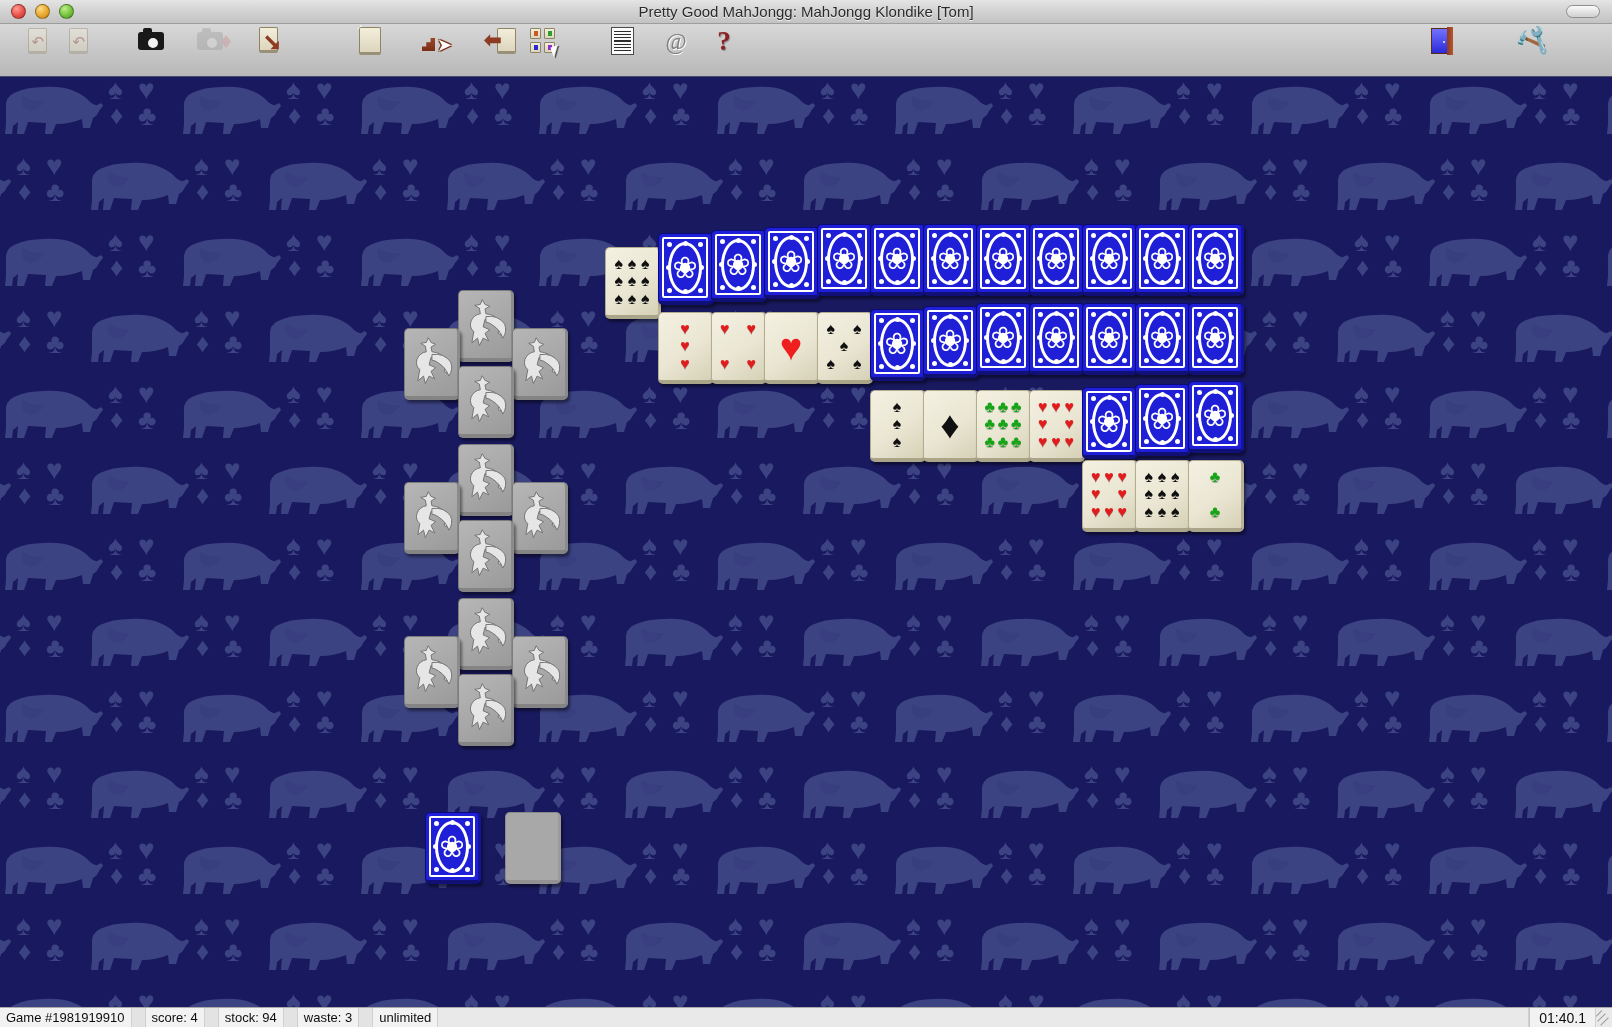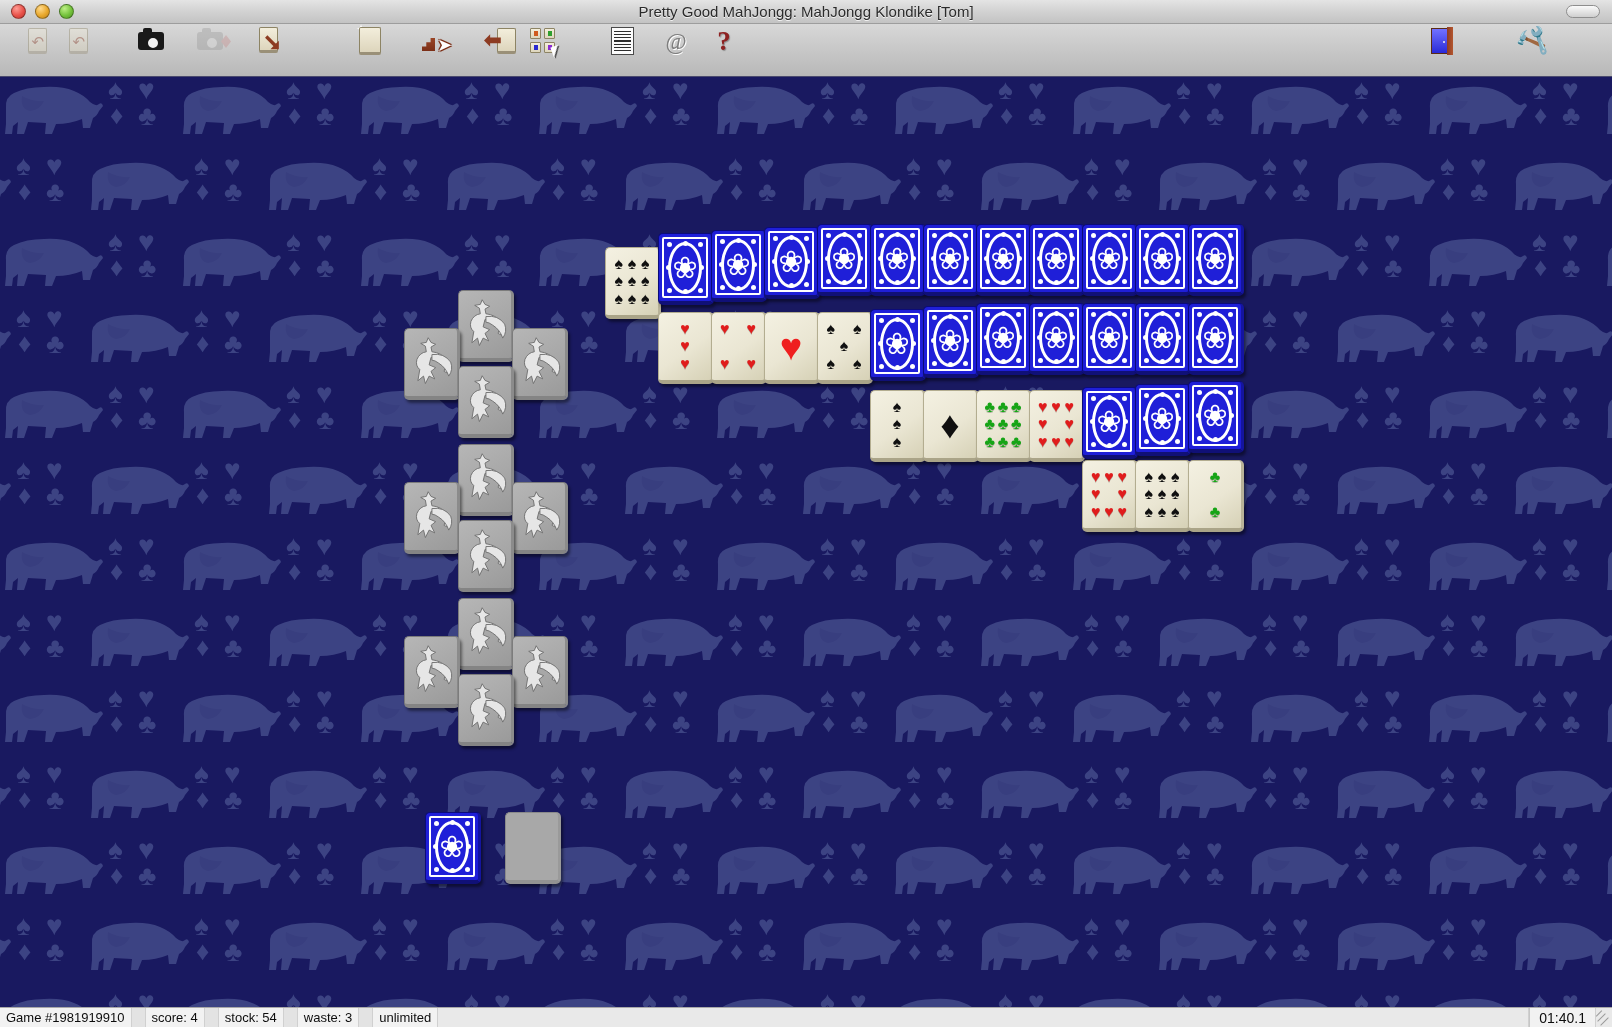--- a/index.html
+++ b/index.html
@@ -2445,21 +2445,21 @@
       </div>
       <div class="tile empty" style="left: 505px; top: 735px;"></div>
     </div>
 </div>
 
 <div id="statusbar">
   <div class="sfield">Game #1981919910</div>
   <div class="sfield gap" style="width:14px"></div>
   <div class="sfield">score: 4</div>
   <div class="sfield gap" style="width:14px"></div>
-  <div class="sfield">stock: 54</div>
+  <div class="sfield">stock: 94</div>
   <div class="sfield gap" style="width:14px"></div>
   <div class="sfield">waste: 3</div>
   <div class="sfield gap" style="width:14px"></div>
   <div class="sfield">unlimited</div>
   <div class="sflex"></div>
   <div class="sfield" id="clock">01:40.1</div>
   <div class="grip">
     <i style="top:13px;width:11px"></i>
       <i style="top:9px;width:11px;right:5px"></i>
       <i style="top:5px;width:8px;right:9px"></i>

